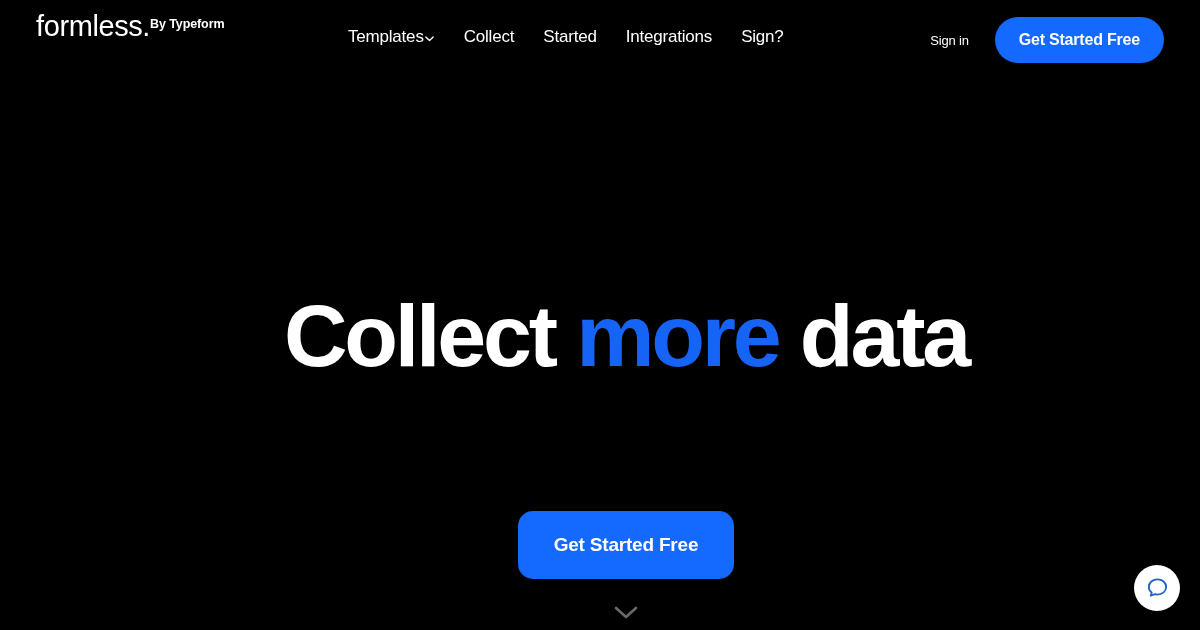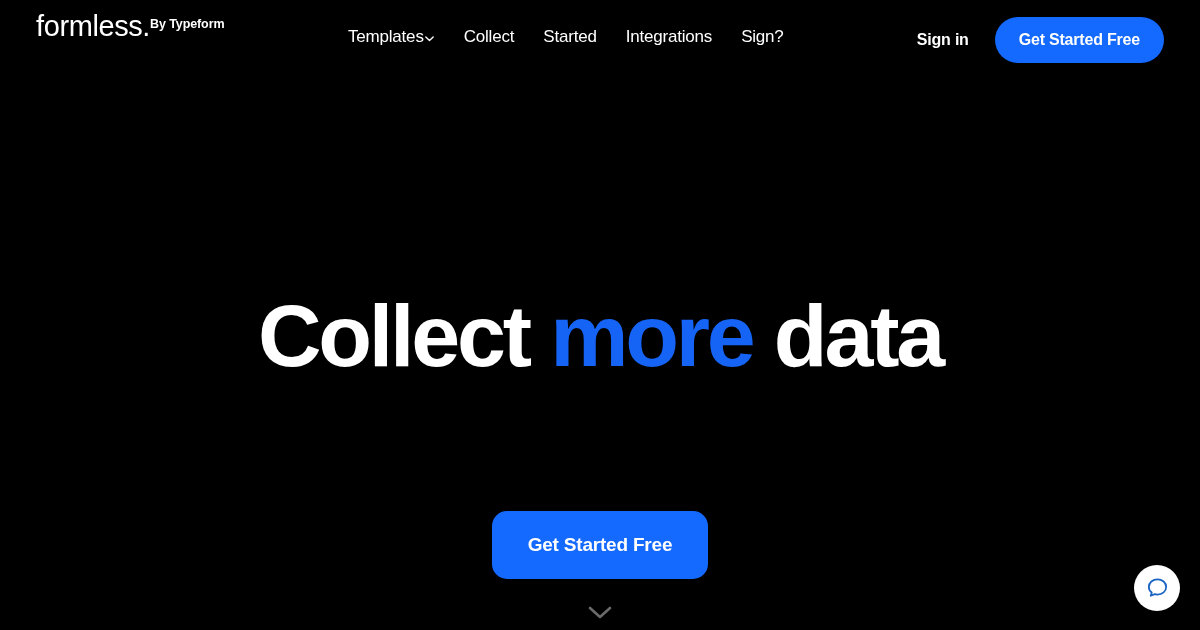--- a/index.html
+++ b/index.html
@@ -78,22 +78,22 @@
 
   .header-right {
     position: absolute;
     right: 36px;
     top: 17px;
     display: flex;
     align-items: center;
     gap: 0;
   }
   .signin {
-    font-size: 16px;
-    font-weight: 700;
+    font-size: 13px;
+    font-weight: 400;
     color: #ffffff;
     letter-spacing: -0.2px;
     cursor: pointer;
     margin-right: 26px;
     white-space: nowrap;
   }
   .btn-header {
     background: #1469FF;
     color: #ffffff;
     border: none;
@@ -107,20 +107,21 @@
     cursor: pointer;
     white-space: nowrap;
   }
 
   
   .hero {
     position: absolute;
     top: 80px; left: 0;
     width: 961px;
     height: 550px;
+    padding-left: 26px;
   }
 
   .headline {
     position: absolute;
     top: 212px;
     width: 1200px;
     text-align: center;
     font-size: 88px;
     font-weight: 700;
     letter-spacing: -3.2px;

